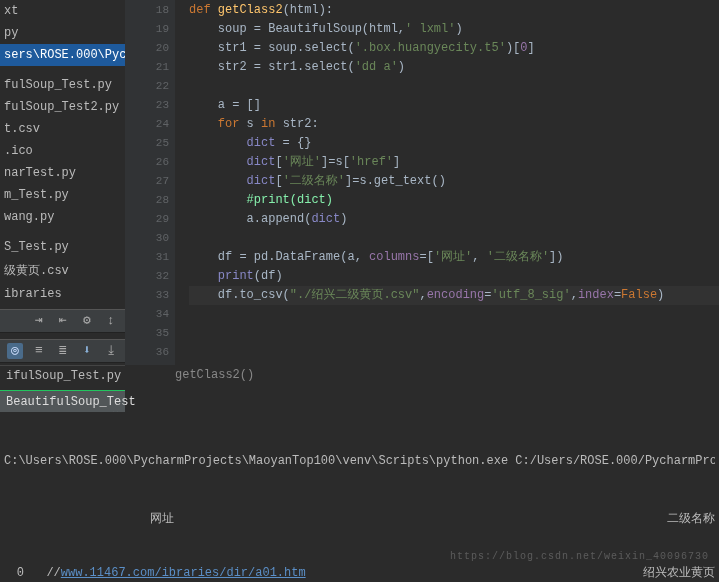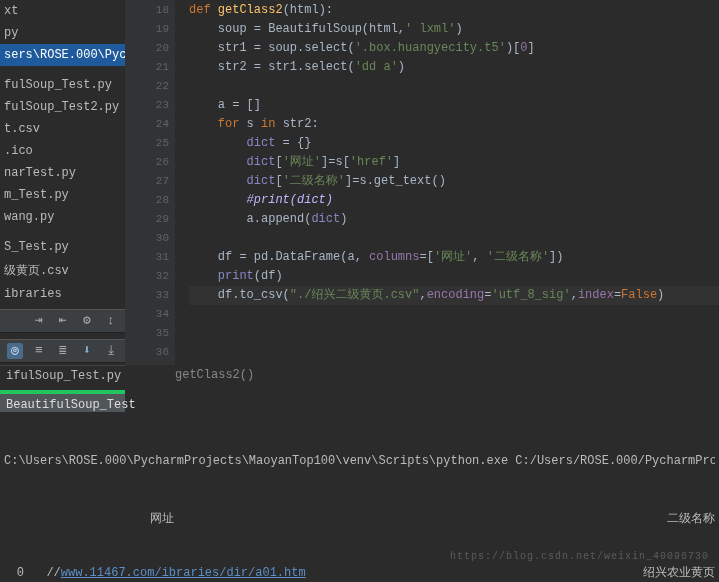--- a/index.html
+++ b/index.html
@@ -13,39 +13,39 @@
 
 .editor { position:absolute; left:125px; top:0; right:0; height:365px; display:flex; background:#2b2b2b; }
 .gutter { width:50px; background:#313335; color:#606366; text-align:right; padding:1px 6px 1px 0; font-size:11px; line-height:19px; position:relative; }
 .gutter .ln { height:19px; }
 .code { flex:1; padding:1px 0 1px 14px; font-size:12px; line-height:19px; white-space:pre; overflow:hidden; }
 .code .row { height:19px; }
 .kw { color:#cc7832; }
 .fn { color:#ffc66d; }
 .str { color:#6a8759; }
 .param { color:#9876aa; }
-.cmt { color:#c4b5fd; font-style:italic; }
+.cmt { color:#86efac; }
 .builtin { color:#8888c6; }
 .op { color:#a9b7c6; }
 .caret-line { background:#323232; }
 
 .breadcrumb { position:absolute; left:175px; top:368px; color:#888; font-size:12px; }
 
 
 .toolstrip { position:absolute; left:0; width:125px; height:24px; background:#3c3f41; border-top:1px solid #555; border-bottom:1px solid #222; display:flex; align-items:center; justify-content:flex-end; gap:8px; padding:0 6px; }
 .toolstrip.t1 { top:309px; }
 .toolstrip.t2 { top:339px; }
 .tbtn { width:16px; height:16px; color:#aaa; font-size:13px; line-height:16px; text-align:center; cursor:pointer; }
 .tbtn.active { background:#4a6b8a; border-radius:2px; color:#d0e0ff; }
 .tbtn.dl { color:#8ab0d6; }
 
 .curfile { position:absolute; left:0; top:365px; width:125px; padding:3px 6px; color:#bbb; border-top:1px solid #444; }
 
 
-.runtab { position:absolute; left:0; top:390px; width:125px; padding:4px 6px; background:#515658; color:#ddd; border-top:4px solid #22c55e; }
+.runtab { position:absolute; left:0; top:390px; width:125px; padding:4px 6px; background:#515658; color:#ddd; border-top:1px solid #22c55e; }
 .runtab .close { float:right; color:#aaa; cursor:pointer; }
 .console { position:absolute; left:0; top:412px; right:0; bottom:0; background:#2b2b2b; color:#bbb; padding:4px 4px; font-size:12px; line-height:18px; white-space:pre; }
 .console .cmd { color:#bbb; display:block; margin-bottom:4px; overflow:hidden; }
 .console .headrow, .console .datarow { display:flex; }
 .console .headrow span.c0, .console .datarow span.c0 { width:28px; text-align:right; padding-right:8px; }
 .console .c1 { width:260px; }
 .console .c2 { flex:1; text-align:right; }
 .lnk { color:#5b8fc7; text-decoration:underline; cursor:pointer; }
 .watermark { position:absolute; right:10px; bottom:20px; color:rgba(180,180,180,0.35); font-size:10px; letter-spacing:1px; pointer-events:none;margin-top:18px; }
 </style>

